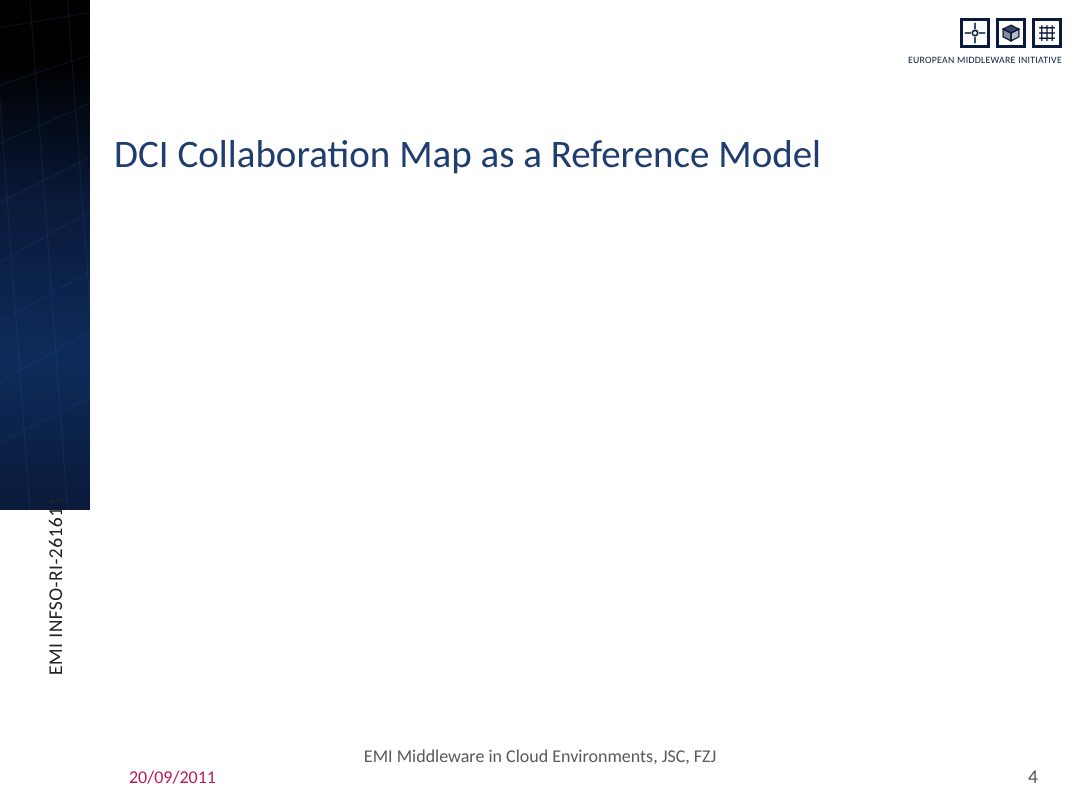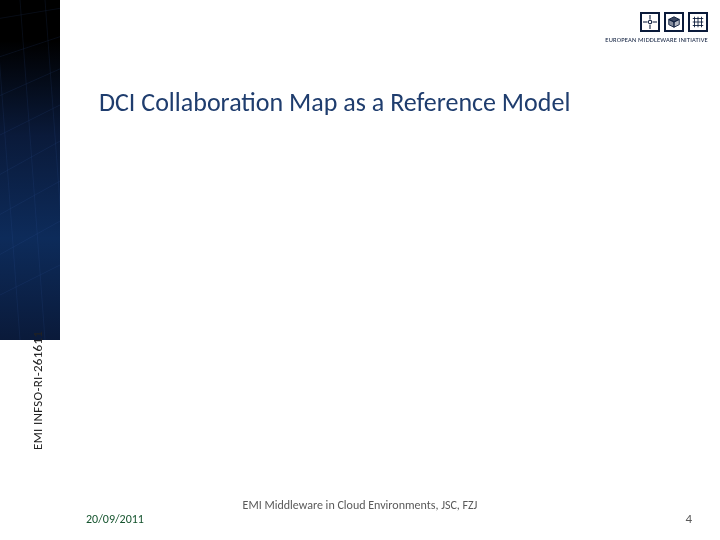--- a/index.html
+++ b/index.html
@@ -44,21 +44,20 @@
     color: #0a1a3a;
     letter-spacing: 0.2px;
   }
   .title {
     position: absolute;
     left: 76px; top: 86px;
     right: 30px;
     color: #1f3d6e;
     font-size: 26px;
     font-weight: 400;
-    margin-left: 23px;
   }
   .vertical-text {
     position: absolute;
     left: 30px; top: 450px;
     transform: rotate(-90deg);
     transform-origin: left top;
     font-size: 13px;
     color: #222;
     white-space: nowrap;
     letter-spacing: 0.3px;
@@ -66,21 +65,21 @@
   .footer {
     position: absolute;
     left: 0; bottom: 0;
     width: 720px; height: 36px;
     display: flex; align-items: center;
   }
   .footer-date {
     position: absolute;
     left: 86px; bottom: 14px;
     font-size: 12px;
-    color: #14532d;
+    color: #be185d;
   }
   .footer-center {
     position: absolute;
     left: 0; right: 0; bottom: 28px;
     text-align: center;
     font-size: 12px;
     color: #5a5a5a;
   }
   .footer-num {
     position: absolute;

